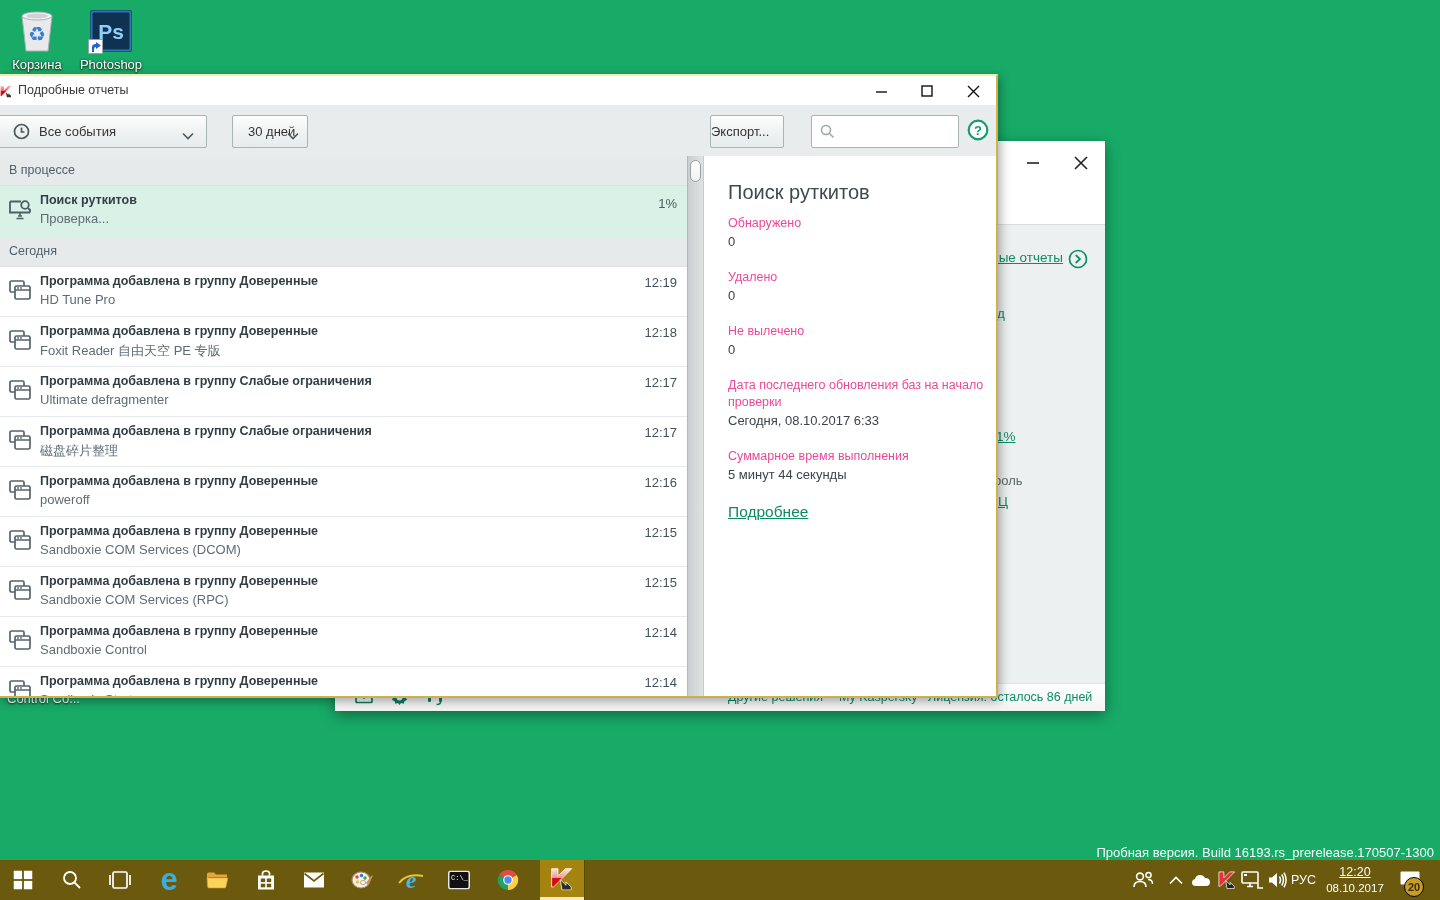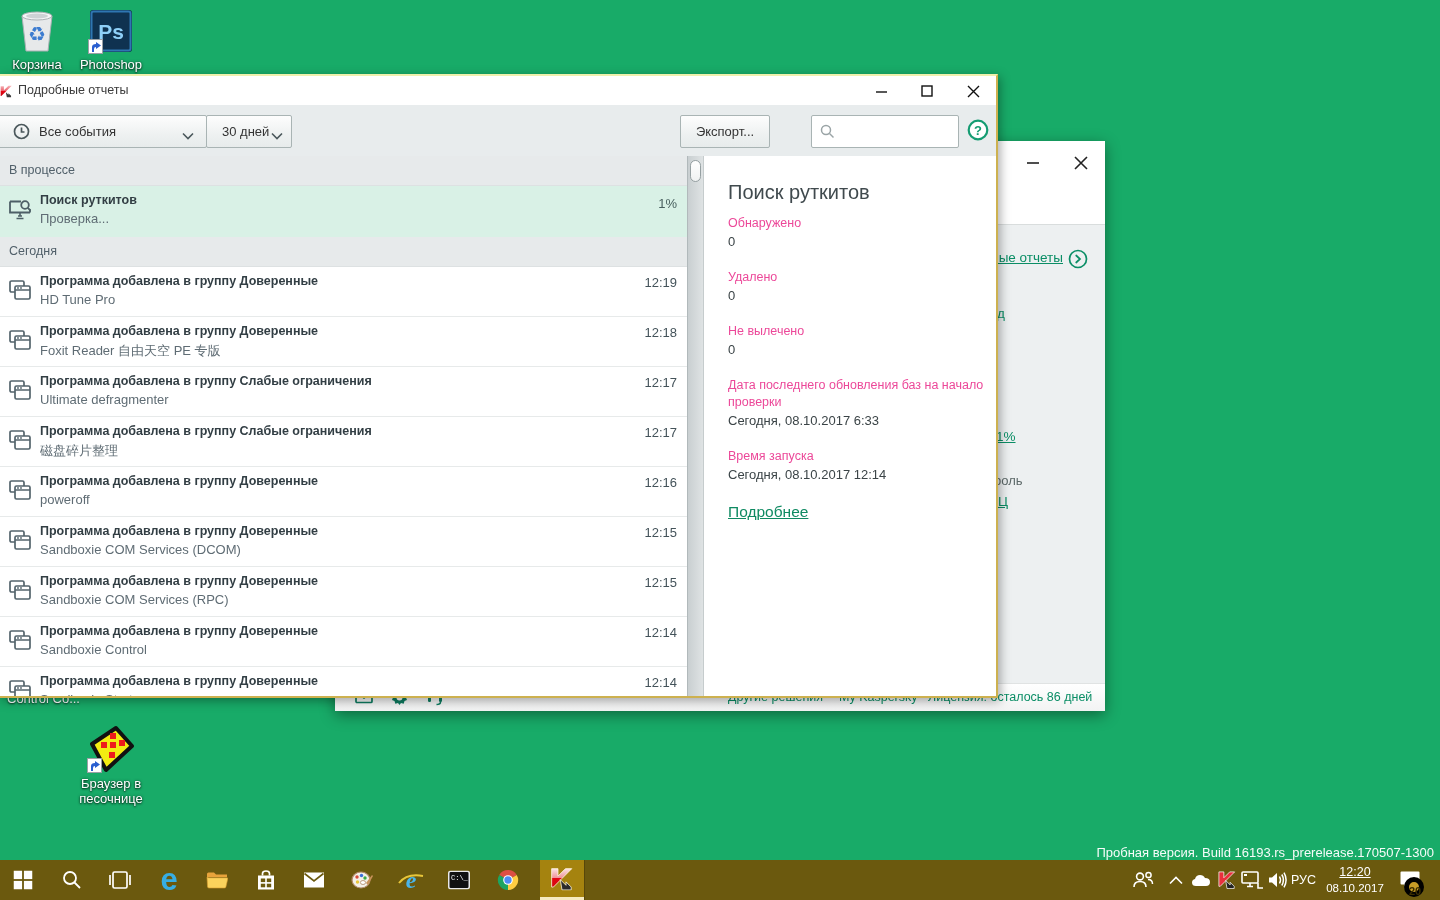--- a/index.html
+++ b/index.html
@@ -35,27 +35,27 @@
   #rw-title { position:absolute; left:18px; top:0; line-height:29px; font-size:12.5px; color:#3b3b3b; }
   #rw-appicon { position:absolute; left:0px; top:8px; }
   .rw-ctl { position:absolute; top:1px; width:26px; height:27px; }
   .rw-ctl svg { position:absolute; left:50%; top:50%; transform:translate(-50%,-50%); }
   #rw-min { left:869px; } #rw-max { left:914px; } #rw-close { left:960px; }
 
   #rw-toolbar { position:absolute; left:0; top:29px; right:0; height:51px; background:#e8eced; }
   .tb-ctrl { position:absolute; top:10px; height:33px; background:linear-gradient(#fdfdfd,#eef1f1 60%,#e7ebeb); border:1px solid #a9b4b4; border-radius:2px; font-size:13px; color:#333; }
   #dd-events { left:-3px; width:210px; }
   #dd-events .dd-text { position:absolute; left:41px; top:0; line-height:31px; }
-  #dd-period { left:206px; width:86px; }
+  #dd-period { left:232px; width:76px; }
   #dd-period .dd-text { position:absolute; left:15px; top:0; line-height:31px; }
   .dd-chevron { position:absolute; top:12px; }
   #dd-events .dd-chevron { right:12px; }
   #dd-period .dd-chevron { right:8px; }
   #clock-icon { position:absolute; left:15px; top:7px; }
-  #btn-export { left:680px; width:90px; text-align:center; line-height:31px; }
+  #btn-export { left:710px; width:74px; line-height:31px; }
   #search-box { position:absolute; left:811px; top:10px; width:148px; height:33px; background:#fff; border:1px solid #a9b4b4; border-radius:2px; }
   #search-input { position:absolute; left:28px; top:1px; width:115px; height:29px; border:none; outline:none; font-size:13px; background:transparent; font-family:"Liberation Sans",sans-serif; }
   #search-icon { position:absolute; left:8px; top:8px; }
   #help-btn { position:absolute; left:967px; top:14px; width:22px; height:22px; }
 
   #rw-content { position:absolute; left:0; top:80px; right:0; bottom:0; background:#fff; overflow:hidden; }
   #event-list { position:absolute; left:0; top:0; width:687px; bottom:0; overflow:hidden; }
   .sec-header { position:relative; height:30px; background:#e7eaeb; border-bottom:1px solid #dde1e2; }
   .sec-header span { position:absolute; left:9px; top:0; line-height:29px; font-size:12.5px; color:#51606a; }
   .ev-row { position:relative; height:50px; background:#fff; border-bottom:1px solid #e7eaea; }
@@ -116,38 +116,20 @@
       <span class="shortcut-badge">
         <svg width="13" height="13" viewBox="0 0 13 13">
             <path d="M2 11 L2 6 Q2 3 6 3 L6 1 L11 4.5 L6 8 L6 6 Q4 6 4 8 L4 11 Z" fill="#2a5fd0"></path>
           </svg>
       </span>
     </div>
     <div class="dlabel">Photoshop</div>
   </div>
 
 
-  <div class="dicon" style="left:73px; top:725px;">
-    <div class="glyph" style="width:48px;height:48px;">
-      <svg width="48" height="48" viewBox="0 0 48 48">
-        <path d="M5 19 L29 3 L45 21 L19 45 Z" fill="#f3ec12" stroke="#111" stroke-width="4" stroke-linejoin="round"></path>
-        <rect x="23" y="8" width="6" height="6" fill="#ee1c1c"></rect>
-        <rect x="14" y="17" width="6" height="6" fill="#ee1c1c"></rect>
-        <rect x="23" y="17" width="6" height="6" fill="#ee1c1c"></rect>
-        <rect x="32" y="15" width="6" height="6" fill="#ee1c1c"></rect>
-        <rect x="22" y="27" width="6" height="6" fill="#ee1c1c"></rect>
-      </svg>
-      <span class="shortcut-badge">
-        <svg width="13" height="13" viewBox="0 0 13 13">
-            <path d="M2 11 L2 6 Q2 3 6 3 L6 1 L11 4.5 L6 8 L6 6 Q4 6 4 8 L4 11 Z" fill="#2a5fd0"></path>
-          </svg>
-      </span>
-    </div>
-    <div class="dlabel"><span>Браузер в</span><br><span>песочнице</span></div>
-  </div>
 
   <div class="abs" style="left:7px; top:691px; color:#fff; font-size:13px; text-shadow:0 1px 2px rgba(0,0,0,.8);">Control Co...</div>
 
   <div id="watermark">
     <div>Пробная версия. Build 16193.rs_prerelease.170507-1300</div>
   </div>
 </div>
 
 <div id="main-window">
   <div id="mw-titlebar">
@@ -428,22 +410,22 @@
       </div>
       <div class="dfield">
         <div class="dlabel2">Не вылечено</div>
         <div class="dvalue">0</div>
       </div>
       <div class="dfield">
         <div class="dlabel2">Дата последнего обновления баз на начало проверки</div>
         <div class="dvalue">Сегодня, 08.10.2017 6:33</div>
       </div>
       <div class="dfield">
-        <div class="dlabel2">Время запуска</div>
-        <div class="dvalue">Сегодня, 08.10.2017 12:14</div>
+        <div class="dlabel2">Суммарное время выполнения</div>
+        <div class="dvalue">5 минут 44 секунды</div>
       </div>
       <a id="more-link">Подробнее</a>
     </div>
   </div>
 </div>
 
 <div id="taskbar">
   <div class="tb-icon" style="left:1px;">
     <svg width="19" height="19" viewBox="0 0 19 19">
         <rect x="0" y="0" width="8.6" height="8.6" fill="#fff"></rect>
@@ -582,15 +564,15 @@
   <div class="tray-item" id="clock" style="left:1324px; width:62px;">
     <div style="font-size:12.5px;text-decoration:underline;">12:20</div>
     <div>08.10.2017</div>
   </div>
   <div class="tray-item tb-icon" style="left:1392px; width:36px;">
     <svg width="21" height="19" viewBox="0 0 21 19">
         <path d="M2 1 L19 1 Q20 1 20 2 L20 13 Q20 14 19 14 L10 14 L5 18 L5 14 L2 14 Q1 14 1 13 L1 2 Q1 1 2 1 Z" fill="#fff"></path>
       </svg>
   </div>
   <div class="tray-item" style="left:1404px; top:17px; position:absolute;">
-    <div style="width:20px;height:20px;border-radius:50%;background:#c79c27;border:5px solid #000000;color:#3a2d00;font-size:11px;font-weight:bold;text-align:center;line-height:19px;">20</div>
+    <div style="width:20px;height:20px;border-radius:50%;background:#c79c27;border:1px solid #000000;color:#3a2d00;font-size:11px;font-weight:bold;text-align:center;line-height:19px;">20</div>
   </div>
 </div>
 
 </body></html>

